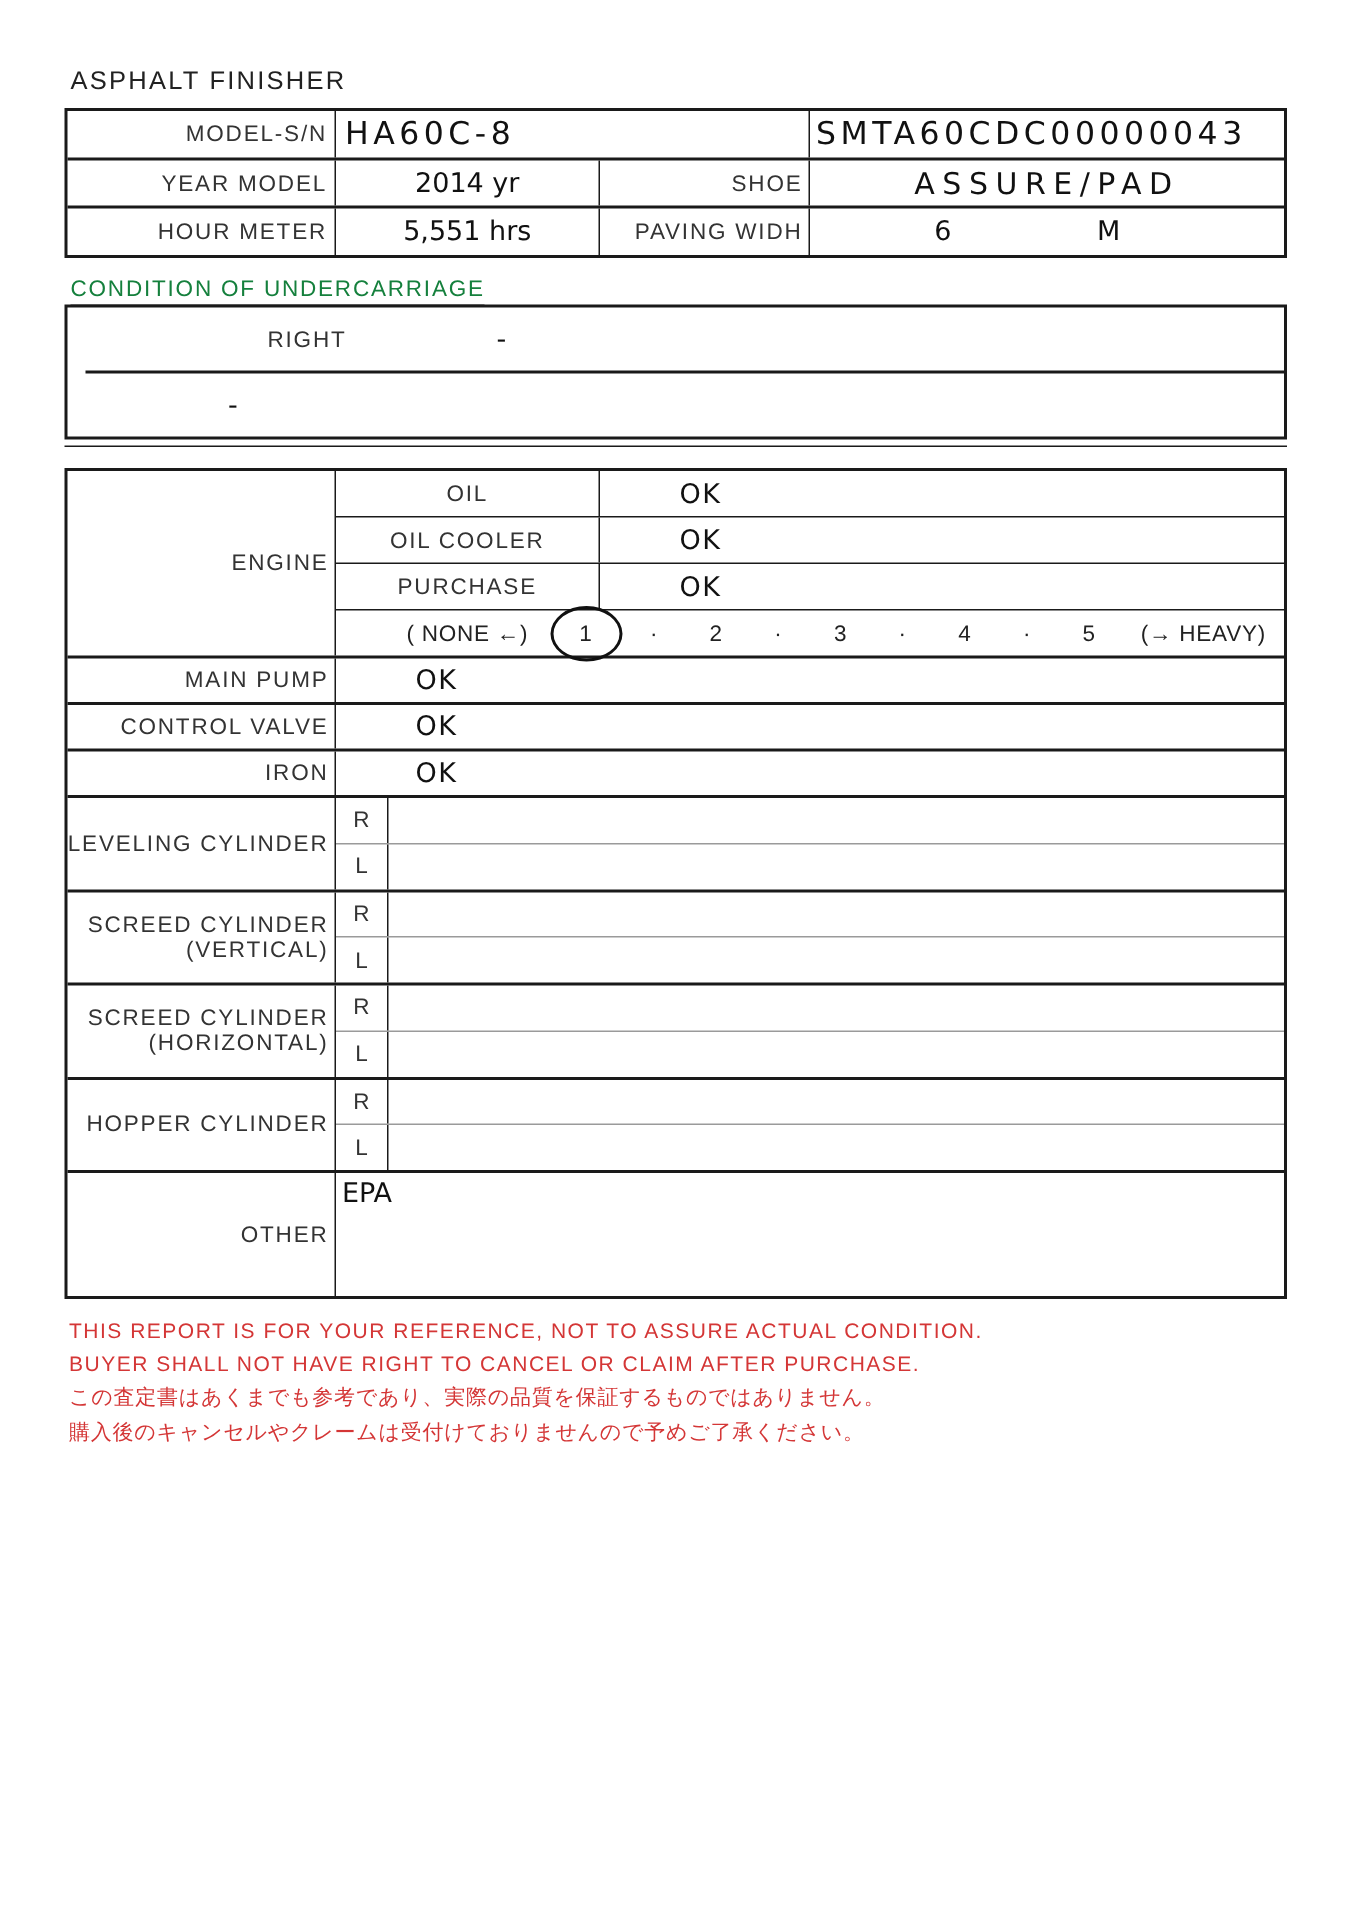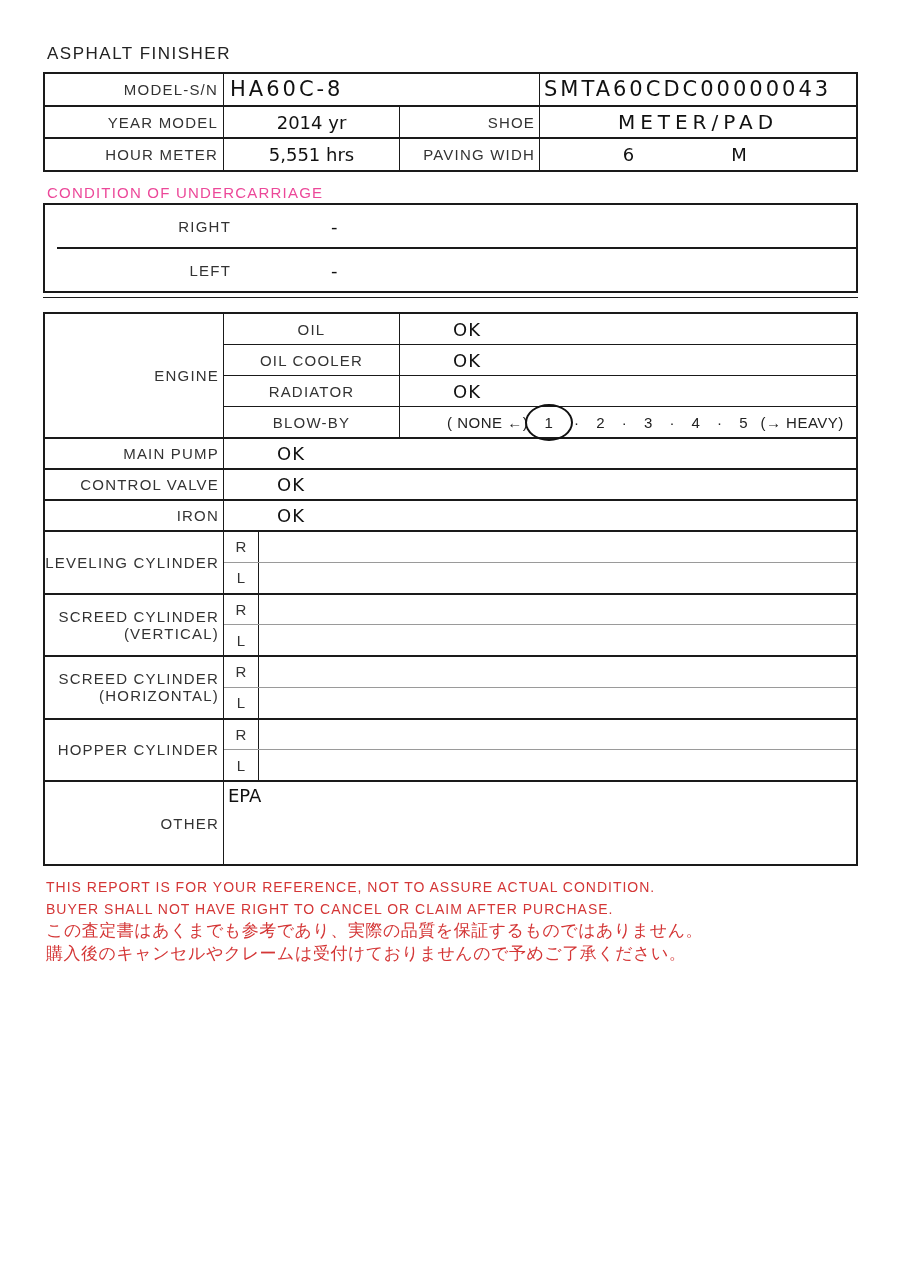--- a/index.html
+++ b/index.html
@@ -25,21 +25,21 @@
   .cell.c-val2{flex:1;justify-content:center;}
   .cell.c-model{width:316px;justify-content:flex-start;padding-left:6px;}
   .cell.c-serial{flex:1;justify-content:flex-start;padding-left:4px;}
   .big{font-family:"DejaVu Sans",sans-serif;font-size:21px;letter-spacing:3px;color:#111;}
   .wide{font-family:"DejaVu Sans",sans-serif;font-size:20px;letter-spacing:5px;color:#111;}
   #paving-cell{flex:1;display:flex;align-items:center;}
   #paving-cell .pv{width:56%;text-align:center;}
   #paving-cell .pu{width:14%;text-align:center;}
 
   
-  #uc-heading{position:absolute;left:47px;top:184px;font-size:15px;letter-spacing:1.2px;color:#ec4899;
+  #uc-heading{position:absolute;left:47px;top:184px;font-size:15px;letter-spacing:1.2px;color:#15803d;
               border-bottom:1.5px solid #2a2a2a;padding-bottom:2px;}
   #uc-table{position:absolute;left:43px;top:203px;width:815px;height:90px;
             border:2.5px solid #1a1a1a;box-sizing:border-box;display:flex;flex-direction:column;}
   #uc-table .row{display:flex;flex:1;min-height:0;margin-left:12px;}
   #uc-table .row + .row{border-top:2.5px solid #1a1a1a;}
   #uc-table .cell{display:flex;align-items:center;box-sizing:border-box;}
   #uc-dash-r,#uc-dash-l{flex:1;padding-left:95px;}
   #double-line{position:absolute;left:43px;top:297px;width:815px;height:0;border-top:1.5px solid #1a1a1a;}
 
   
@@ -71,60 +71,59 @@
   
   #blowby-scale{flex:1;display:flex;align-items:center;justify-content:space-between;
                 padding:0 12px 0 7px;font-size:15px;letter-spacing:0.5px;color:#222;box-sizing:border-box;margin-left:40px;}
   #blowby-scale .num{text-align:center;min-width:14px;}
   #circle-1{width:44px;height:33px;border:2px solid #111;border-radius:50%;
             display:flex;align-items:center;justify-content:center;margin:-6px -13px;}
 
   
   #disclaimer{position:absolute;left:46px;top:876px;color:#d43636;}
   #disclaimer .en{font-size:14px;letter-spacing:1px;line-height:22px;white-space:nowrap;}
-  #disclaimer .jp{font-size:17px;letter-spacing:0.5px;line-height:22.5px;white-space:nowrap;}
+  #disclaimer .jp{font-size:14px;letter-spacing:0.5px;line-height:22.5px;white-space:nowrap;}
 </style>
 </head>
 <body>
 
 <div id="page">
 
   <div id="doc-title">ASPHALT FINISHER</div>
 
   <div id="spec-table">
     <div class="row">
       <div class="cell c-label br lbl">MODEL-S/N</div>
       <div class="cell c-model br big">HA60C-8</div>
       <div class="cell c-serial big">SMTA60CDC00000043</div>
     </div>
     <div class="row">
       <div class="cell c-label br lbl">YEAR MODEL</div>
       <div class="cell c-val br val">2014 yr</div>
       <div class="cell c-label2 br lbl">SHOE</div>
-      <div class="cell c-val2 wide">METER/PAD</div>
+      <div class="cell c-val2 wide">ASSURE/PAD</div>
     </div>
     <div class="row">
       <div class="cell c-label br lbl">HOUR METER</div>
       <div class="cell c-val br val">5,551 hrs</div>
       <div class="cell c-label2 br lbl">PAVING WIDH</div>
       <div id="paving-cell" class="cell">
         <span class="pv val">6</span>
         <span class="pu val">M</span>
       </div>
     </div>
   </div>
 
   <div id="uc-heading">CONDITION OF UNDERCARRIAGE</div>
   <div id="uc-table">
     <div class="row">
       <div class="cell c-label br lbl">RIGHT</div>
       <div id="uc-dash-r" class="cell val">-</div>
     </div>
     <div class="row">
-      <div class="cell c-label br lbl">LEFT</div>
       <div id="uc-dash-l" class="cell val">-</div>
     </div>
   </div>
   <div id="double-line"></div>
 
   <div id="main-table">
 
     <div id="g-engine" class="mrow sep2">
       <div class="label-cell lbl">ENGINE</div>
       <div class="rightpart">
@@ -134,27 +133,26 @@
               <span class="ok">OK</span>
             </div>
         </div>
         <div class="subrow thin-sep">
           <div class="sublabel lbl">OIL COOLER</div>
           <div class="subval">
               <span class="ok">OK</span>
             </div>
         </div>
         <div class="subrow thin-sep">
-          <div class="sublabel lbl">RADIATOR</div>
+          <div class="sublabel lbl">PURCHASE</div>
           <div class="subval">
               <span class="ok">OK</span>
             </div>
         </div>
         <div class="subrow">
-          <div class="sublabel lbl">BLOW-BY</div>
           <div id="blowby-scale">
             <span>( NONE ←)</span>
             <span id="circle-1">
                 <span class="num">1</span>
               </span>
             <span class="num">·</span>
             <span class="num">2</span>
             <span class="num">·</span>
             <span class="num">3</span>
             <span class="num">·</span>

